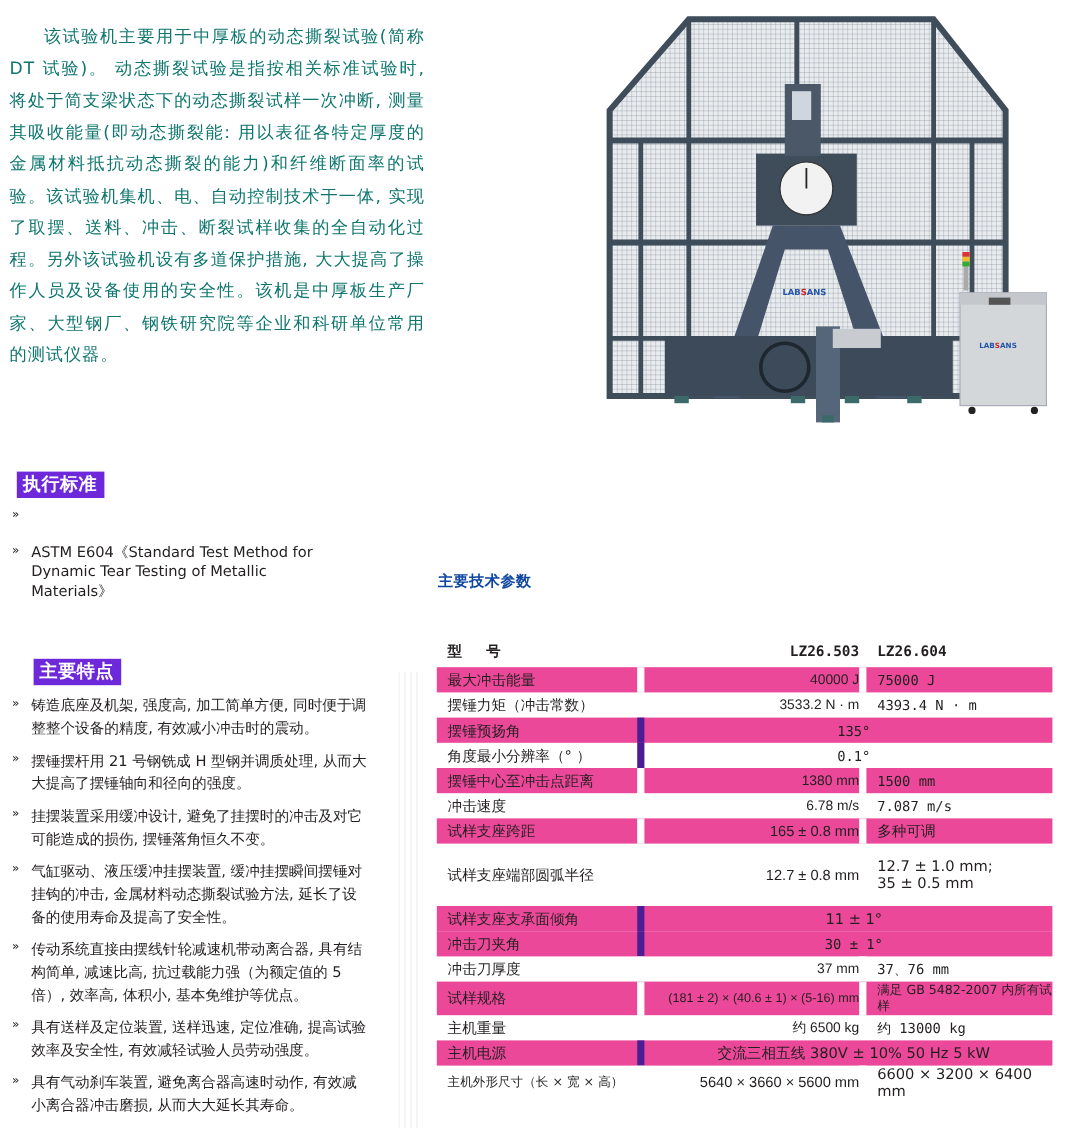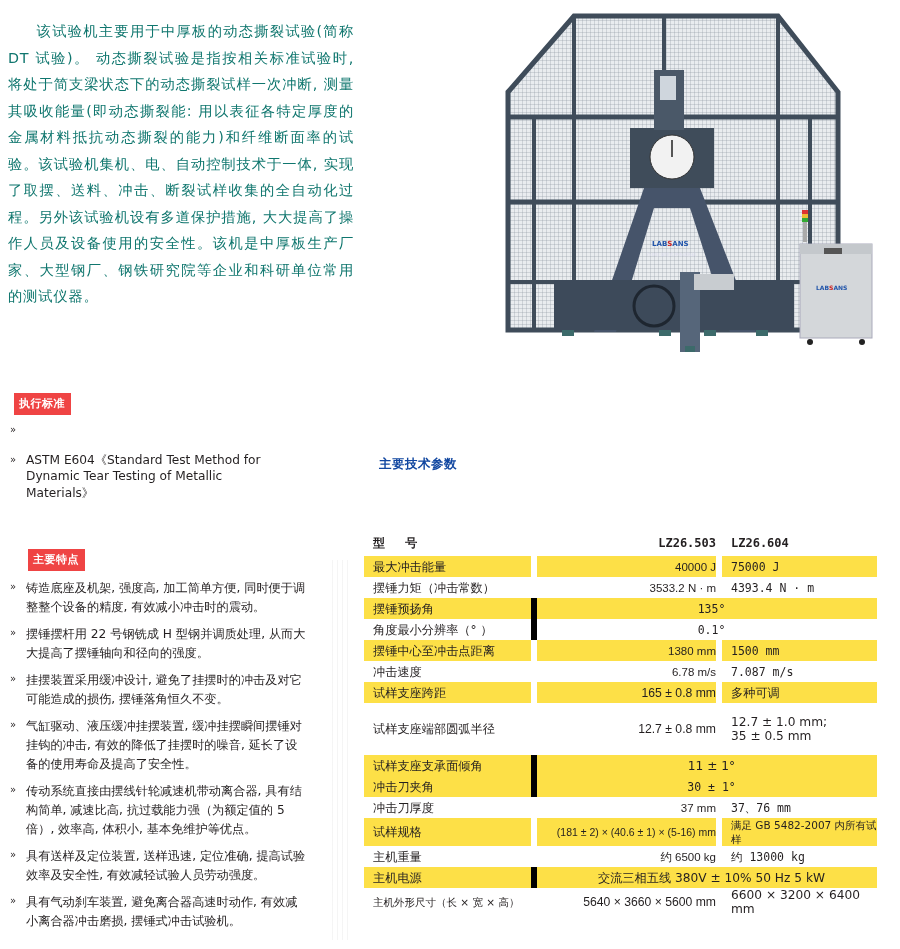--- a/index.html
+++ b/index.html
@@ -1,39 +1,39 @@
 <!DOCTYPE html>
 <html><head>
 <meta charset="utf-8">
 <style>
   html, body { margin:0; padding:0; background:#ffffff; }
   body { width:900px; height:949px; position:relative; overflow:hidden;
          font-family:"DejaVu Sans", "Liberation Sans", sans-serif; color:#231f20; }
   .intro { position:absolute; left:8px; top:18px; width:346px; font-size:14.3px;
            line-height:26.5px; letter-spacing:0.8px; text-align:justify; color:#0f766e; }
   .intro p { margin:0; text-indent:2em; }
-  .badge { position:absolute; display:inline-block; background:#ef4444; color:#fff;
-           font-weight:bold; font-size:11px; padding:1px 6px 2px 5px; line-height:19px; letter-spacing:0.5px; }
+  .badge { position:absolute; display:inline-block; background:#6d28d9; color:#fff;
+           font-weight:bold; font-size:15px; padding:1px 6px 2px 5px; line-height:19px; letter-spacing:0.5px; }
   .std-list { position:absolute; left:10px; top:422px; width:300px; font-size:12.2px; line-height:16.5px; color:#231f20; }
   .std-list .item { display:flex; margin-bottom:13px; }
   .bullet { width:16px; flex:0 0 16px; font-size:10px; color:#231f20; line-height:16.5px; }
   .feat-list { position:absolute; left:10px; top:579px; width:300px; font-size:12.2px; line-height:19px; color:#231f20; }
   .feat-list .item { display:flex; margin-bottom:8px; }
   .feat-list .txt { width:280px; }
   .photo { position:absolute; left:494px; top:12px; width:386px; height:345px; }
-  .params-title { position:absolute; left:365px; top:456px; color:#1046a0; font-weight:bold; font-size:12.5px; letter-spacing:0.5px;margin-left:14px; }
+  .params-title { position:absolute; left:365px; top:476px; color:#1046a0; font-weight:bold; font-size:12.5px; letter-spacing:0.5px; }
   .ptable { position:absolute; left:364px; top:530px; width:513px; border-collapse:separate; border-spacing:0 0; font-size:12.2px; color:#231f20; }
   .ptable td { padding:0 0 0 9px; height:21px; line-height:14px; vertical-align:middle;margin-top:40px; }
   .ptable tr.hdr td { font-weight:bold; font-family:"DejaVu Sans Mono", "Liberation Mono", monospace; font-size:12px; height:26px; }
   .ptable tr.hdr td:first-child { font-family:"DejaVu Sans", sans-serif; letter-spacing:8px; }
-  .ptable tr.shade td { background:#fde047; }
+  .ptable tr.shade td { background:#ec4899; }
   .ptable td.c1 { width:158px; }
   .ptable td.c2 { width:170px; border-left:6px solid #fff; font-family:"Liberation Sans Narrow","Liberation Sans",sans-serif;text-align:right; }
   .ptable td.c3 { border-left:6px solid #fff; }
-  .ptable td.span { text-align:center; border-left:6px solid #000000; }
+  .ptable td.span { text-align:center; border-left:6px solid #4c1d95; }
   .ptable tr.tall td { height:52px; }
   .mono { font-family:"DejaVu Sans Mono", "Liberation Mono", monospace; font-size:11.5px; }
   .sm { font-size:10.5px; }
   .side-lines { position:absolute; left:332px; top:560px; width:20px; height:380px;
                 background:repeating-linear-gradient(90deg, #eee 0 1px, transparent 1px 5px); opacity:0.6; }
 </style>
 </head>
 <body>
 
 <div class="intro">
@@ -107,41 +107,41 @@
 </div>
 
 <div class="badge" style="left:28px;top:549px;">主要特点</div>
 <div class="feat-list">
   <div class="item">
       <span class="bullet">»</span>
       <span class="txt">铸造底座及机架, 强度高, 加工简单方便, 同时便于调整整个设备的精度, 有效减小冲击时的震动。</span>
     </div>
   <div class="item">
       <span class="bullet">»</span>
-      <span class="txt">摆锤摆杆用 22 号钢铣成 H 型钢并调质处理, 从而大大提高了摆锤轴向和径向的强度。</span>
+      <span class="txt">摆锤摆杆用 21 号钢铣成 H 型钢并调质处理, 从而大大提高了摆锤轴向和径向的强度。</span>
     </div>
   <div class="item">
       <span class="bullet">»</span>
       <span class="txt">挂摆装置采用缓冲设计, 避免了挂摆时的冲击及对它可能造成的损伤, 摆锤落角恒久不变。</span>
     </div>
   <div class="item">
       <span class="bullet">»</span>
-      <span class="txt">气缸驱动、液压缓冲挂摆装置, 缓冲挂摆瞬间摆锤对挂钩的冲击, 有效的降低了挂摆时的噪音, 延长了设备的使用寿命及提高了安全性。</span>
+      <span class="txt">气缸驱动、液压缓冲挂摆装置, 缓冲挂摆瞬间摆锤对挂钩的冲击, 金属材料动态撕裂试验方法, 延长了设备的使用寿命及提高了安全性。</span>
     </div>
   <div class="item">
       <span class="bullet">»</span>
       <span class="txt">传动系统直接由摆线针轮减速机带动离合器, 具有结构简单, 减速比高, 抗过载能力强（为额定值的 5 倍）, 效率高, 体积小, 基本免维护等优点。</span>
     </div>
   <div class="item">
       <span class="bullet">»</span>
       <span class="txt">具有送样及定位装置, 送样迅速, 定位准确, 提高试验效率及安全性, 有效减轻试验人员劳动强度。</span>
     </div>
   <div class="item">
       <span class="bullet">»</span>
-      <span class="txt">具有气动刹车装置, 避免离合器高速时动作, 有效减小离合器冲击磨损, 摆锤式冲击试验机。</span>
+      <span class="txt">具有气动刹车装置, 避免离合器高速时动作, 有效减小离合器冲击磨损, 从而大大延长其寿命。</span>
     </div>
 </div>
 
 <div class="side-lines"></div>
 
 <div class="params-title">主要技术参数</div>
 <table class="ptable">
   <tbody>
       <tr class="hdr">
     <td class="c1">型 号</td>

